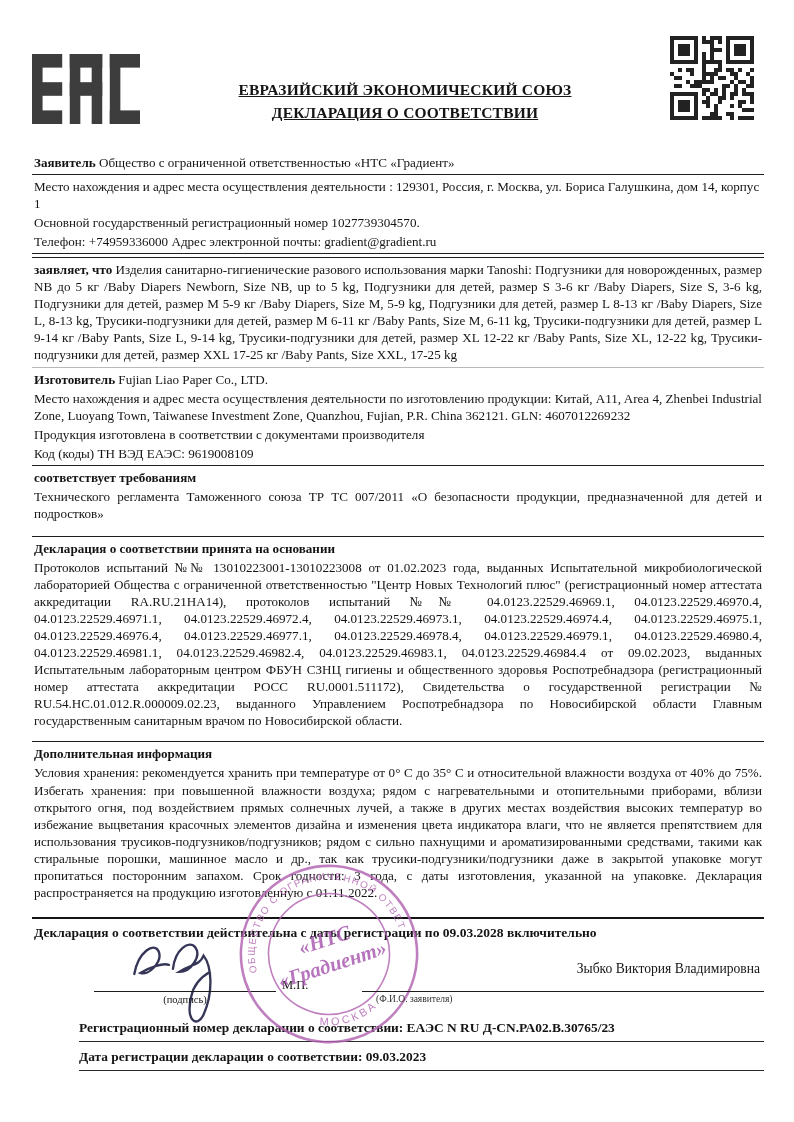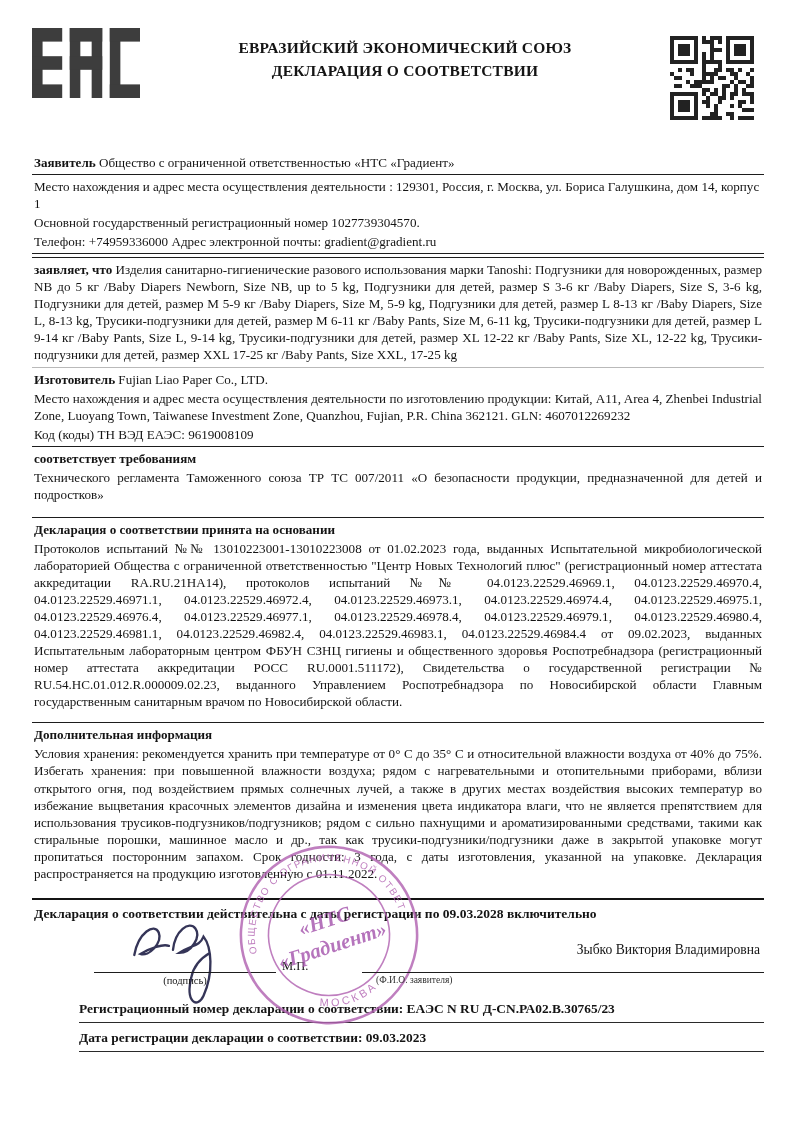--- a/index.html
+++ b/index.html
@@ -3,21 +3,21 @@
 <meta charset="utf-8">
 <style>
   html,body { margin:0; padding:0; }
   body {
     width:794px; height:1122px; background:#ffffff; position:relative;
     font-family:"Liberation Serif", serif; color:#141414; overflow:hidden;
   }
   .page { position:absolute; inset:0; padding:22px 30px 0 32px; box-sizing:border-box; }
 
   
-  .hdr { display:flex; align-items:flex-start; margin-bottom:30px; }
+  .hdr { display:flex; align-items:flex-end; margin-bottom:30px;text-decoration:underline; }
   .hdr-titles { flex:1; text-align:center; font-weight:bold; font-size:15.5px; line-height:1.5; padding-top:14px; letter-spacing:.2px; }
   .qr-box { width:88px; height:88px; margin-top:14px; margin-right:6px; }
   .eac { margin-top:6px; }
 
   
   p { margin:2px; font-size:13.1px; line-height:1.3; }
   .just { text-align:justify; }
   .b { font-weight:bold; }
   .sm-gap { margin-top:2px; }
 
@@ -211,20 +211,21 @@
     <span class="b">заявляет, что</span>
     <span>Изделия санитарно-гигиенические разового использования марки Tanoshi: Подгузники для новорожденных, размер NB до 5 кг /Baby Diapers Newborn, Size NB, up to 5 kg, Подгузники для детей, размер S 3-6 кг /Baby Diapers, Size S, 3-6 kg, Подгузники для детей, размер M 5-9 кг /Baby Diapers, Size M, 5-9 kg, Подгузники для детей, размер L 8-13 кг /Baby Diapers, Size L, 8-13 kg, Трусики-подгузники для детей, размер M 6-11 кг /Baby Pants, Size M, 6-11 kg, Трусики-подгузники для детей, размер L 9-14 кг /Baby Pants, Size L, 9-14 kg, Трусики-подгузники для детей, размер XL 12-22 кг /Baby Pants, Size XL, 12-22 kg, Трусики-подгузники для детей, размер XXL 17-25 кг /Baby Pants, Size XXL, 17-25 kg</span>
   </p>
   <div class="thin-rule"></div>
 
   <p>
     <span class="b">Изготовитель</span>
     <span>Fujian Liao Paper Co., LTD.</span>
   </p>
   <p class="just">Место нахождения и адрес места осуществления деятельности по изготовлению продукции: Китай, A11, Area 4, Zhenbei Industrial Zone, Luoyang Town, Taiwanese Investment Zone, Quanzhou, Fujian, P.R. China 362121. GLN: 4607012269232</p>
+  <p>Продукция изготовлена в соответствии с документами производителя</p>
   <p>Код (коды) ТН ВЭД ЕАЭС: 9619008109</p>
   <div class="rule"></div>
 
   <p class="b">соответствует требованиям</p>
   <p class="just">Технического регламента Таможенного союза ТР ТС 007/2011 «О безопасности продукции, предназначенной для детей и подростков»</p>
   <div class="rule" style="margin-top:14px;"></div>
 
   <p class="b">Декларация о соответствии принята на основании</p>
   <p class="just">Протоколов испытаний №№ 13010223001-13010223008 от 01.02.2023 года, выданных Испытательной микробиологической лабораторией Общества с ограниченной ответственностью "Центр Новых Технологий плюс" (регистрационный номер аттестата аккредитации RA.RU.21НА14), протоколов испытаний №№ 04.0123.22529.46969.1, 04.0123.22529.46970.4, 04.0123.22529.46971.1, 04.0123.22529.46972.4, 04.0123.22529.46973.1, 04.0123.22529.46974.4, 04.0123.22529.46975.1, 04.0123.22529.46976.4, 04.0123.22529.46977.1, 04.0123.22529.46978.4, 04.0123.22529.46979.1, 04.0123.22529.46980.4, 04.0123.22529.46981.1, 04.0123.22529.46982.4, 04.0123.22529.46983.1, 04.0123.22529.46984.4 от 09.02.2023, выданных Испытательным лабораторным центром ФБУН СЗНЦ гигиены и общественного здоровья Роспотребнадзора (регистрационный номер аттестата аккредитации РОСС RU.0001.511172), Свидетельства о государственной регистрации № RU.54.НС.01.012.R.000009.02.23, выданного Управлением Роспотребнадзора по Новосибирской области Главным государственным санитарным врачом по Новосибирской области.</p>
   <div class="rule" style="margin-top:12px;"></div>

